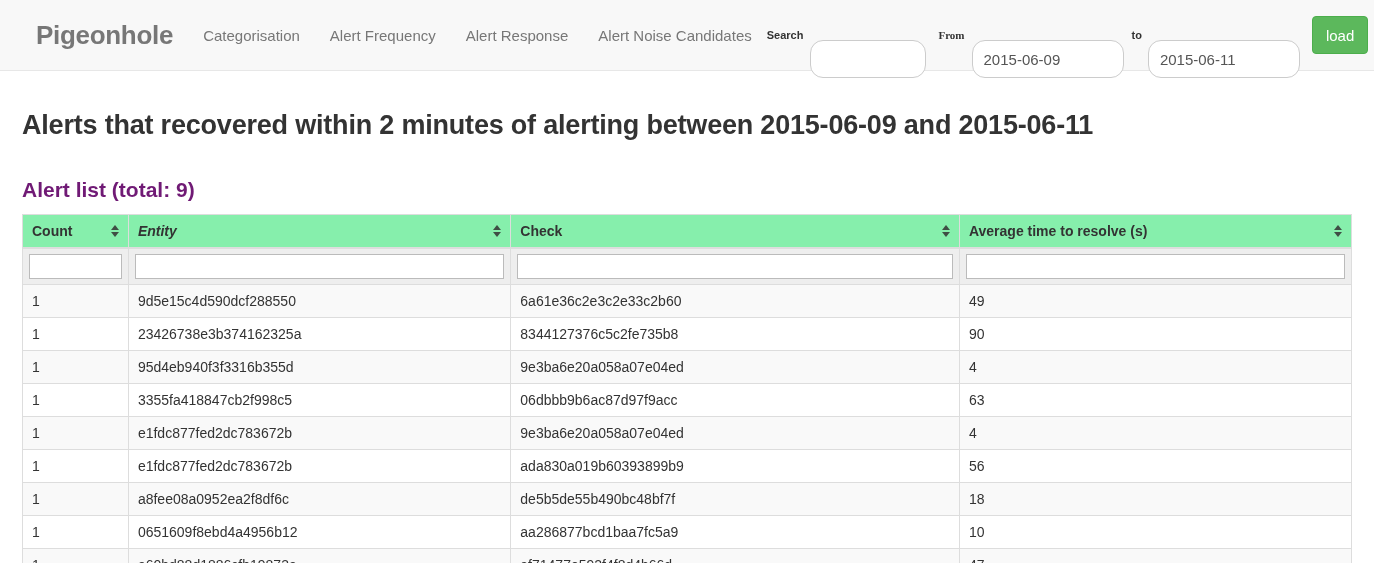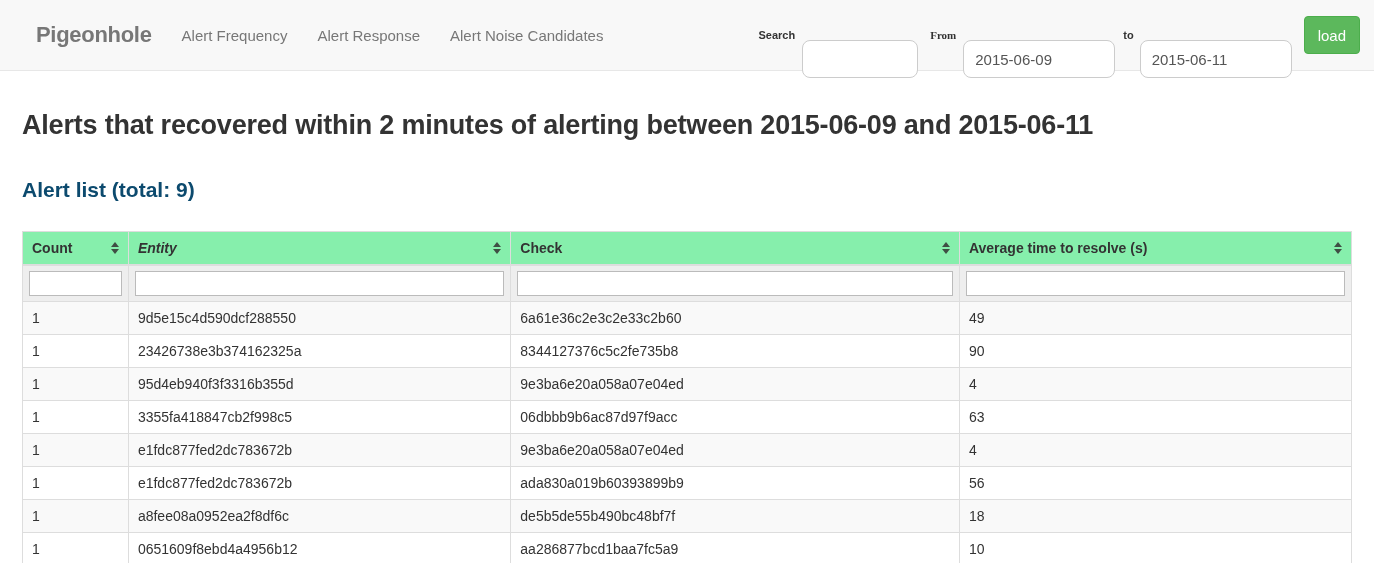--- a/index.html
+++ b/index.html
@@ -18,21 +18,21 @@
   .navbar {
     height: 71px;
     background: #f8f8f8;
     border-bottom: 1px solid #e7e7e7;
     display: flex;
     align-items: center;
     padding: 0 14px 0 0;
     position: relative;
   }
   .brand {
-    font-size: 22px;
+    font-size: 26px;
     font-weight: bold;
     color: #777777;
     padding: 0 15px 0 36px;
     letter-spacing: -0.3px;
     white-space: nowrap;
     text-decoration: none;
     line-height: 1;
   }
   .nav-links {
     display: flex;
@@ -63,21 +63,21 @@
     color: #333333;
     padding: 0 7px 0 0;
     white-space: nowrap;
   }
   .nav-form .form-label.to-label {
     padding: 0 6px 0 8px;
   }
   .form-control {
     height: 38px;
     border: 1px solid #cccccc;
-    border-radius: 8px;
+    border-radius: 13px;
     background: #ffffff;
     font-size: 15px;
     font-family: "Liberation Sans", sans-serif;
     color: #555555;
     padding: 12px 11px;
     outline: none;
     margin-top: 48px;
   }
   .search-input { width: 116px; }
   .date-input { width: 152px; }
@@ -104,22 +104,22 @@
     font-size: 27px;
     font-weight: bold;
     color: #333333;
     margin: 38px 0 0 0;
     line-height: 1.2;
     letter-spacing: -0.2px;
   }
   h2.list-title {
     font-size: 21px;
     font-weight: bold;
-    color: #0c4a6e;
-    margin: 36px 0 28px 0;
+    color: #701a75;
+    margin: 36px 0 11px 0;
     line-height: 1.2;
   }
 
   
   table.alert-table {
     width: 1330px;
     border-collapse: collapse;
     border: 1px solid #dddddd;
     font-size: 14px;
   }
@@ -179,20 +179,23 @@
   .col-check { width: 472px; }
   .col-avg { width: 420px; }
 </style>
 </head>
 <body>
 
 <div class="navbar">
   <a class="brand" href="#">Pigeonhole</a>
 
   <ul class="nav-links">
+    <li>
+      <a href="#">Categorisation</a>
+    </li>
     <li>
       <a href="#">Alert Frequency</a>
     </li>
     <li>
       <a href="#">Alert Response</a>
     </li>
     <li>
       <a href="#">Alert Noise Candidates</a>
     </li>
   </ul>

